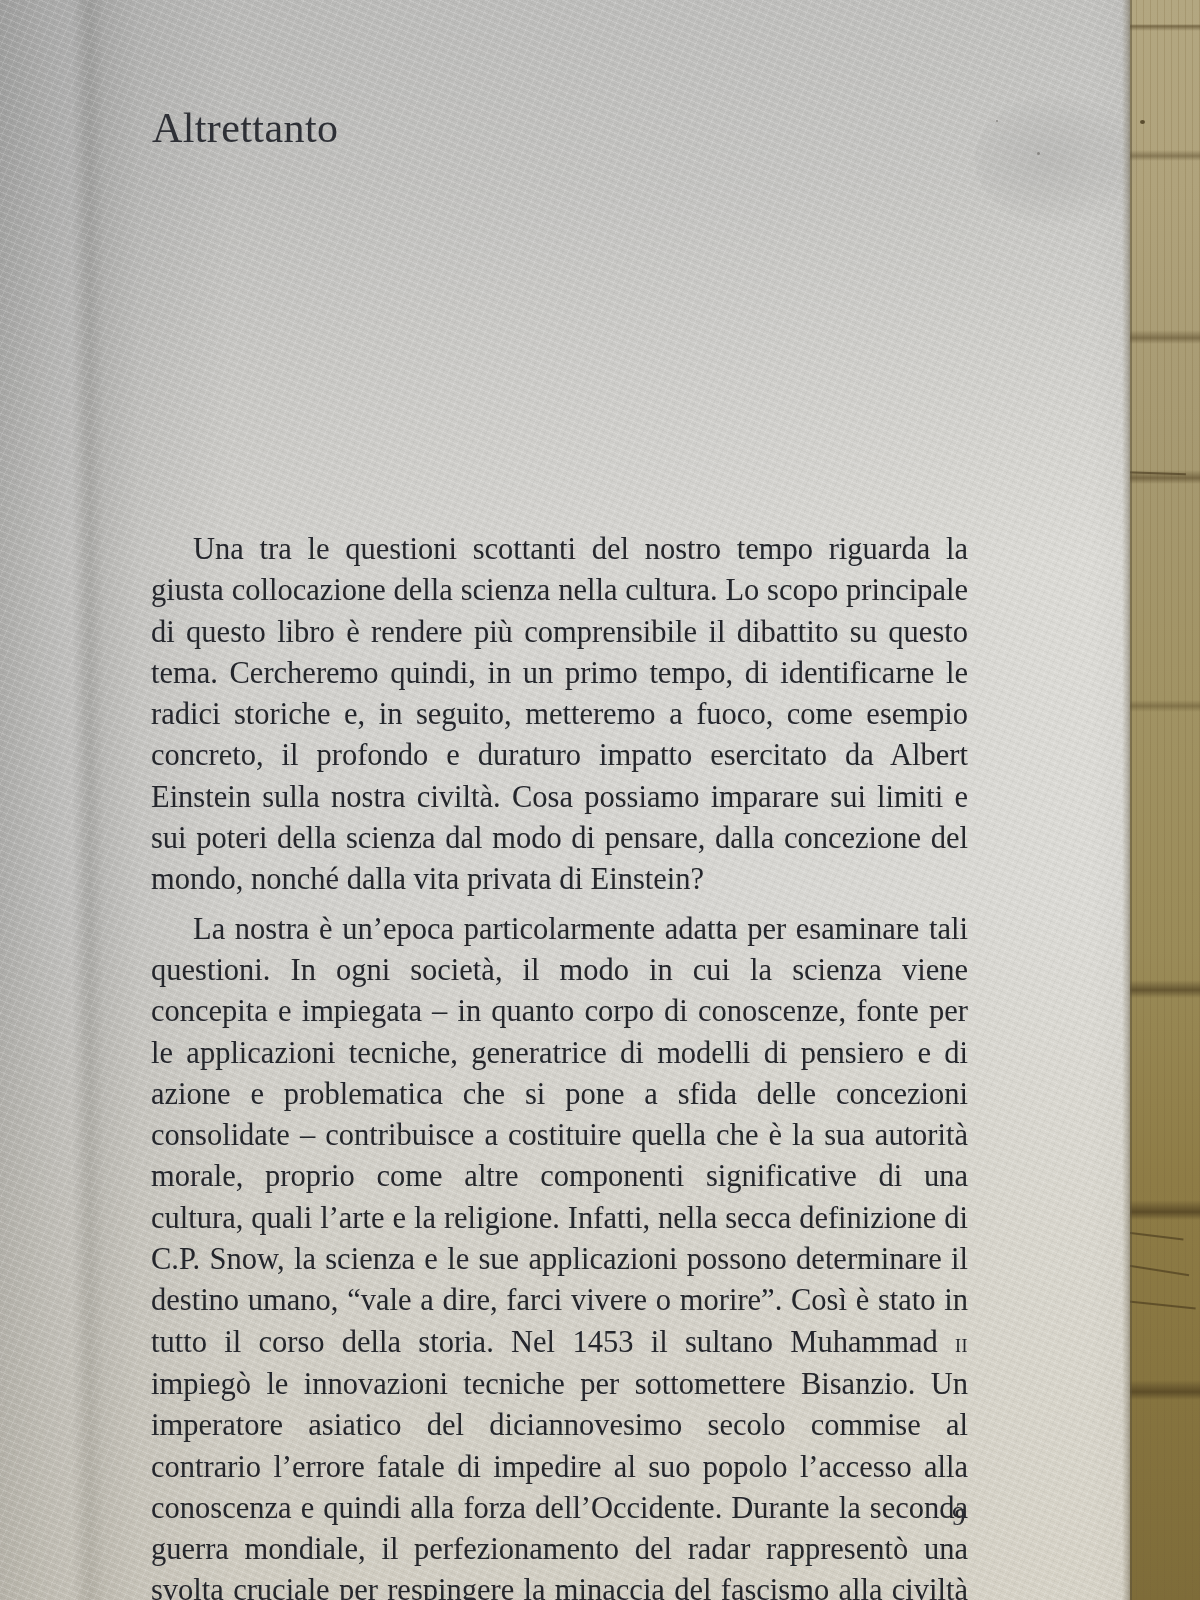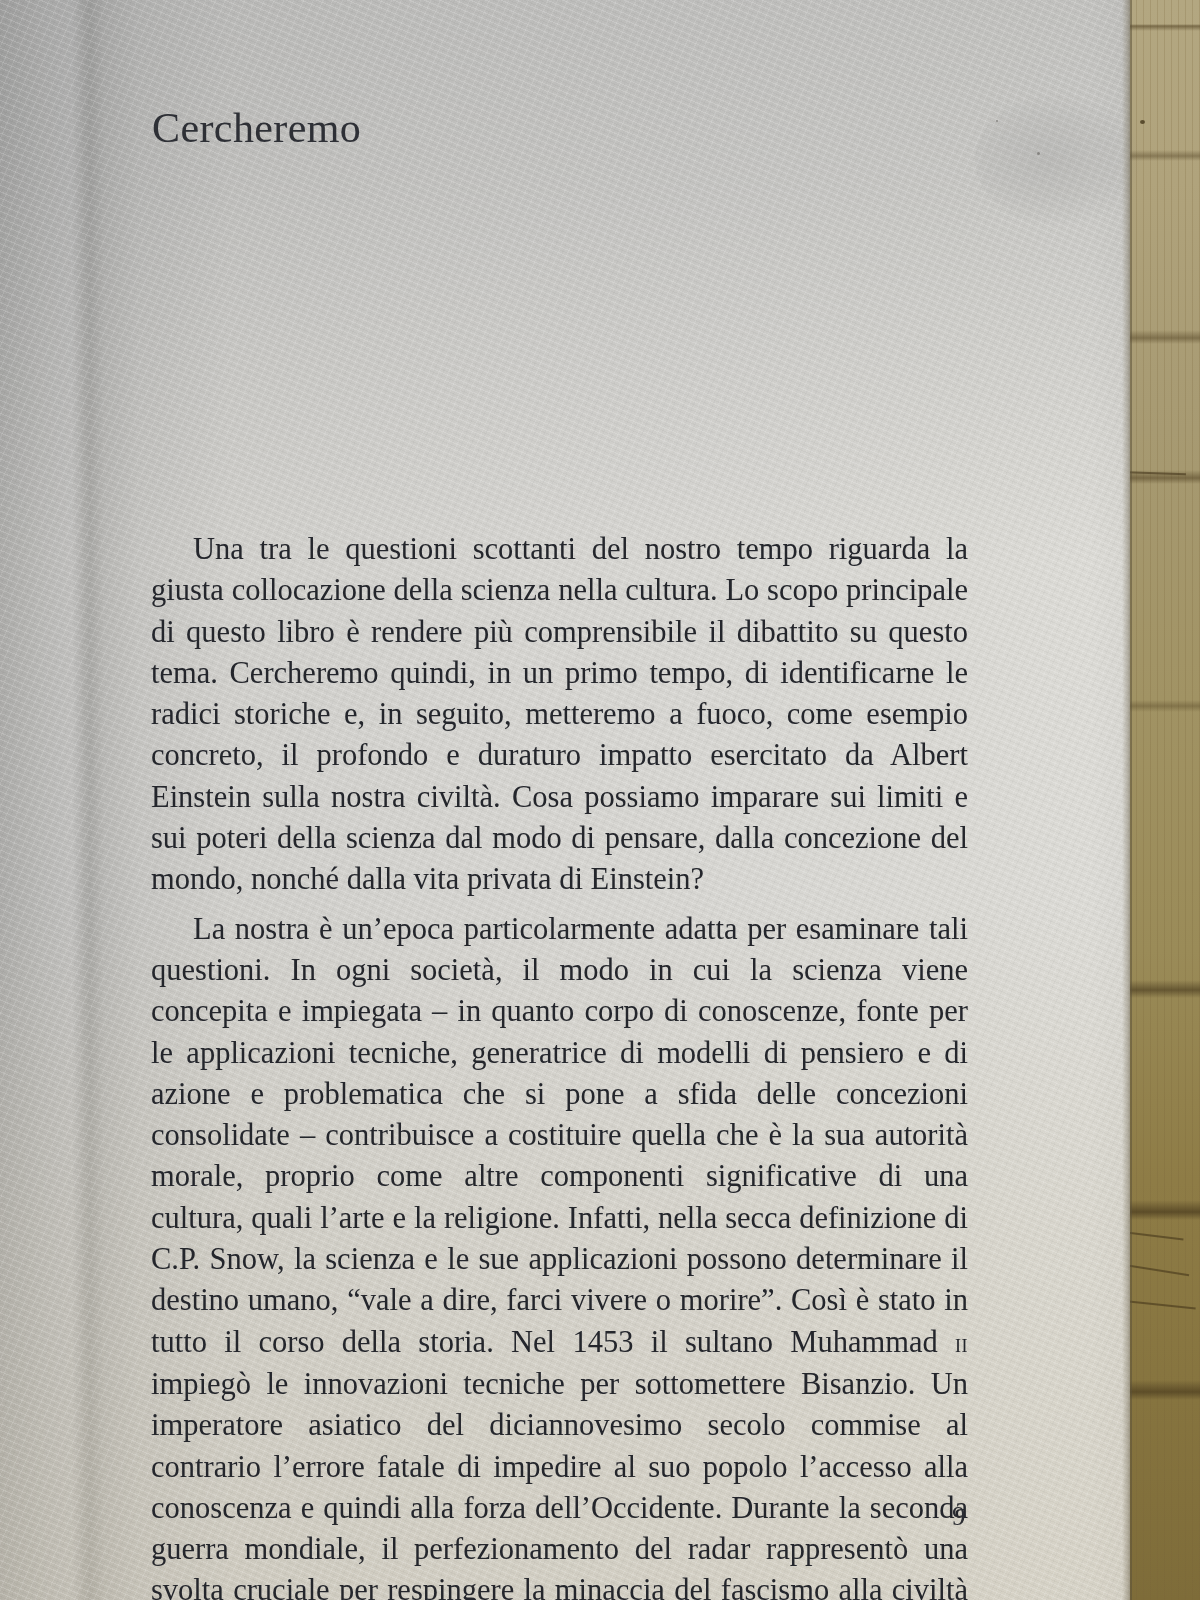--- a/index.html
+++ b/index.html
@@ -235,21 +235,21 @@
 
   <div class="page-sheet">
     <div class="page-shadow-top"></div>
     <div class="page-shadow-left"></div>
     <div class="page-warm"></div>
     <div class="paper-grain"></div>
     <div class="page-smudge"></div>
     <div class="page-speck" style="left:1037px; top:152px;"></div>
     <div class="page-speck" style="left:996px; top:120px; width:2px; height:2px;"></div>
 
-    <h1 class="chapter-title">Cercheremo</h1>
+    <h1 class="chapter-title">Altrettanto</h1>
 
     <div class="textblock">
       <p>Una tra le questioni scottanti del nostro tempo riguarda la giusta collocazione della scienza nella cultura. Lo scopo principale di questo libro è rendere più comprensibile il dibattito su questo tema. Cercheremo quindi, in un primo tempo, di identificarne le radici storiche e, in seguito, metteremo a fuoco, come esempio concreto, il profondo e duraturo impatto esercitato da Albert Einstein sulla nostra civiltà. Cosa possiamo imparare sui limiti e sui poteri della scienza dal modo di pensare, dalla concezione del mondo, nonché dalla vita privata di Einstein?</p>
       <p>
         <span>La nostra è un’epoca particolarmente adatta per esaminare tali questioni. In ogni società, il modo in cui la scienza viene concepita e impiegata – in quanto corpo di conoscenze, fonte per le applicazioni tecniche, generatrice di modelli di pensiero e di azione e problematica che si pone a sfida delle concezioni consolidate – contribuisce a costituire quella che è la sua autorità morale, proprio come altre componenti significative di una cultura, quali l’arte e la religione. Infatti, nella secca definizione di C.P. Snow, la scienza e le sue applicazioni possono determinare il destino umano, “vale a dire, farci vivere o morire”. Così è stato in tutto il corso della storia. Nel 1453 il sultano Muhammad </span><span class="smallcaps">ii</span><span> impiegò le innovazioni tecniche per sottomettere Bisanzio. Un imperatore asiatico del diciannovesimo secolo commise al contrario l’errore fatale di impedire al suo popolo l’accesso alla conoscenza e quindi alla forza dell’Occidente. Durante la seconda guerra mondiale, il perfezionamento del radar rappresentò una svolta cruciale per respingere la minaccia del fascismo alla civiltà occidentale. Altrettanto essenziale è stato il ruolo della scienza e della tecnologia nella guerra condotta fin dall’antichità contro l’ignoranza, le malattie e altri fardelli e sventu-</span>
       </p>
     </div>
 
     <div class="folio">9</div>
 

